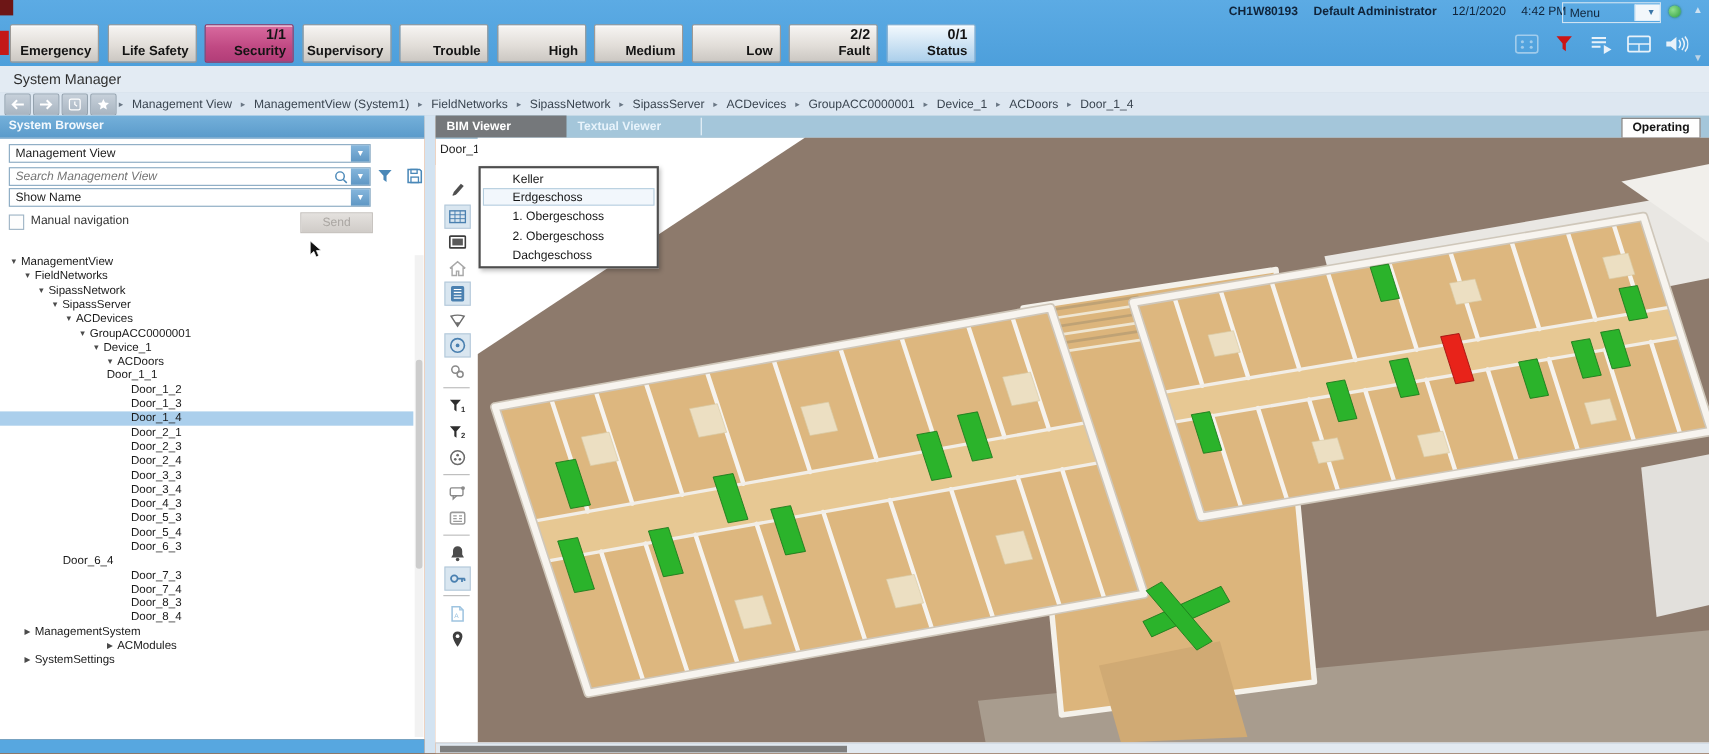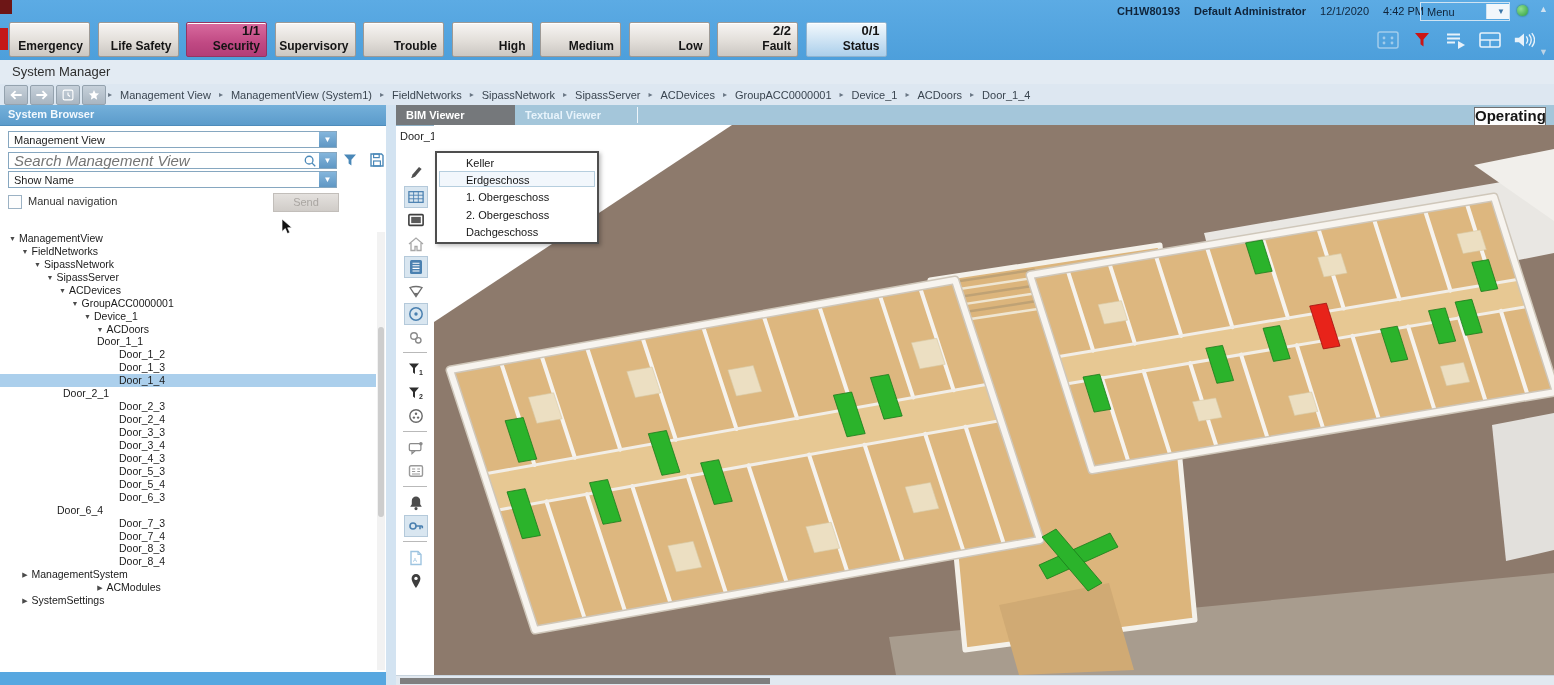--- a/index.html
+++ b/index.html
@@ -41,21 +41,21 @@
   #breadcrumb-items .sep{color:#69namespace;} 
   #breadcrumb-items .sep{color:#697684;font-size:8px;padding:0 8px;}
   #breadcrumb-items .crumb{cursor:pointer;}
   
   #leftpanel{position:absolute;left:0;top:105px;width:386px;height:567px;background:#fff;}
   #sb-header{position:absolute;left:0;top:0;width:386px;height:20px;background:linear-gradient(#74b0da,#5b9bcb);border-bottom:1px solid #4e8cbb;}
   #sb-title{position:absolute;left:8px;top:3px;font-size:11px;font-weight:bold;color:#f2f8fd;}
   .ddrow{position:absolute;left:8px;width:329px;height:17px;border:1px solid #86a7c0;background:#fff;display:flex;align-items:center;box-sizing:border-box;}
   .ddrow .val{flex:1;font-size:11px;color:#1c1c1c;padding-left:5px;}
   .ddbtn{flex:none;width:17px;height:15px;background:linear-gradient(#85b6dc,#5f97c4);color:#fff;font-size:8px;display:flex;align-items:center;justify-content:center;cursor:pointer;}
-  #search-input{flex:1;border:0;outline:0;font-size:15px;font-style:italic;color:#9aa4ad;padding-left:5px;font-family:"Liberation Sans",sans-serif;background:transparent;}
+  #search-input{flex:1;border:0;outline:0;font-size:11px;font-style:italic;color:#9aa4ad;padding-left:5px;font-family:"Liberation Sans",sans-serif;background:transparent;}
   .sic{flex:none;width:18px;height:15px;display:flex;align-items:center;justify-content:center;cursor:pointer;}
   .sic svg{width:14px;height:14px;}
   #side-ic{position:absolute;left:341px;top:47px;display:flex;gap:9px;}
   #side-ic .sic svg{width:16px;height:16px;}
   #manual-row{position:absolute;left:8px;top:88px;width:370px;height:18px;}
   #manual-check{position:absolute;left:0;top:2px;width:12px;height:12px;border:1px solid #9cb2c4;background:#fdfdfd;cursor:pointer;}
   #manual-label{position:absolute;left:20px;top:2px;font-size:11px;color:#333;}
   #send-btn{position:absolute;left:265px;top:0;width:64px;height:17px;background:linear-gradient(#e4e1de,#d0ccc8);border:1px solid #c2beba;
             font-size:11px;color:#aaa6a2;text-align:center;line-height:16px;cursor:default;}
   #tree{position:absolute;left:0;top:127px;width:376px;height:438px;overflow:hidden;}
@@ -67,21 +67,21 @@
   #left-bottom{position:absolute;left:0;top:672px;width:386px;height:13px;background:#57a7e0;}
   #vdivider{position:absolute;left:386px;top:105px;width:10px;height:580px;background:#d3e3f1;}
   
   #rightpanel{position:absolute;left:396px;top:105px;width:1158px;height:570px;background:#fff;}
   #tabbar{position:absolute;left:0;top:0;width:1158px;height:20px;background:#a4c6da;border-bottom:1px solid #8fb0c4;}
   .tab{position:absolute;top:0;height:20px;font-size:11px;font-weight:bold;display:flex;align-items:center;padding:0 10px;box-sizing:border-box;cursor:pointer;}
   #tab-bim{left:0;width:119px;background:#75787b;color:#fff;}
   #tab-text{left:119px;width:118px;color:#e7f3fb;}
   #tab-sep{position:absolute;left:241px;top:2px;width:1px;height:16px;background:#eef5fa;}
   #operating-btn{position:absolute;right:8px;top:2px;width:70px;height:17px;background:#fefefe;border:1px solid #707070;
-                 font-size:15px;font-weight:bold;color:#141414;text-align:center;line-height:16px;cursor:pointer;}
+                 font-size:11px;font-weight:bold;color:#141414;text-align:center;line-height:16px;cursor:pointer;}
   #obj-label{position:absolute;left:4px;top:25px;font-size:11px;color:#232323;}
   #pushpin{position:absolute;right:14px;top:33px;width:22px;height:10px;cursor:pointer;}
   #pushpin .pline{position:absolute;left:0;top:4px;width:10px;height:2px;background:#4c4c4c;}
   #pushpin .pdot{position:absolute;left:10px;top:1px;width:8px;height:8px;border-radius:50%;background:#3f3f3f;}
   #bim-toolbar{position:absolute;left:0;top:45px;width:38px;height:525px;background:#fff;}
   .tbic{position:absolute;left:8px;width:22px;height:20px;display:flex;align-items:center;justify-content:center;cursor:pointer;border:1px solid transparent;}
   .tbic.active{background:#d9e6f0;border:1px solid #b4c9da;}
   .tbic svg{width:16px;height:16px;}
   .tbdiv{position:absolute;left:7px;width:24px;height:1px;background:#b9b9b9;}
   #scene{position:absolute;left:38px;top:20px;width:1120px;height:550px;}
@@ -376,21 +376,21 @@
           <span>Door_1_2</span>
         </div>
         <div class="trow" style="padding-left: 106px;">
           <span class="tarrow"></span>
           <span>Door_1_3</span>
         </div>
         <div class="trow sel" style="padding-left: 106px;">
           <span class="tarrow"></span>
           <span>Door_1_4</span>
         </div>
-        <div class="trow" style="padding-left: 50px;">
+        <div class="trow" style="padding-left: 106px;">
           <span class="tarrow"></span>
           <span>Door_2_1</span>
         </div>
         <div class="trow" style="padding-left: 106px;">
           <span class="tarrow"></span>
           <span>Door_2_3</span>
         </div>
         <div class="trow" style="padding-left: 106px;">
           <span class="tarrow"></span>
           <span>Door_2_4</span>

